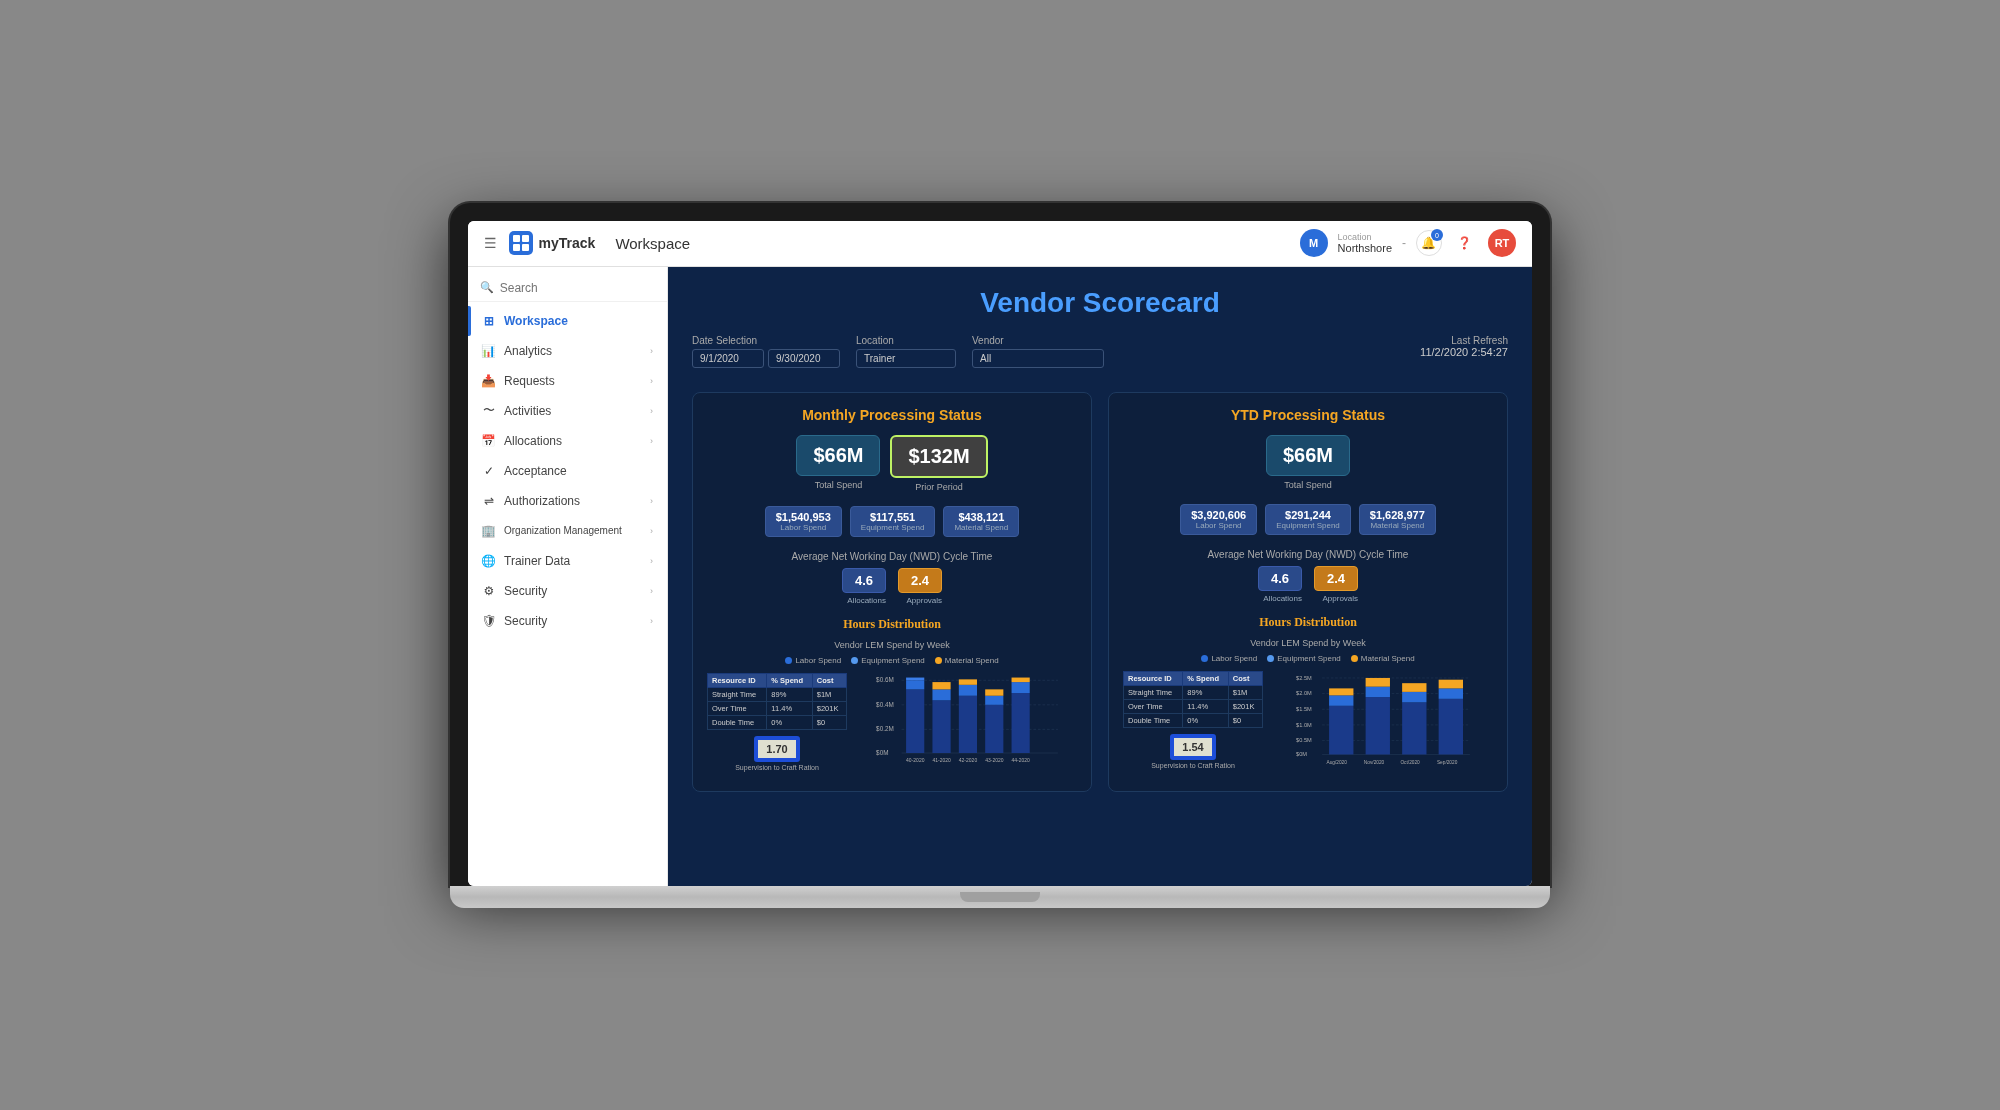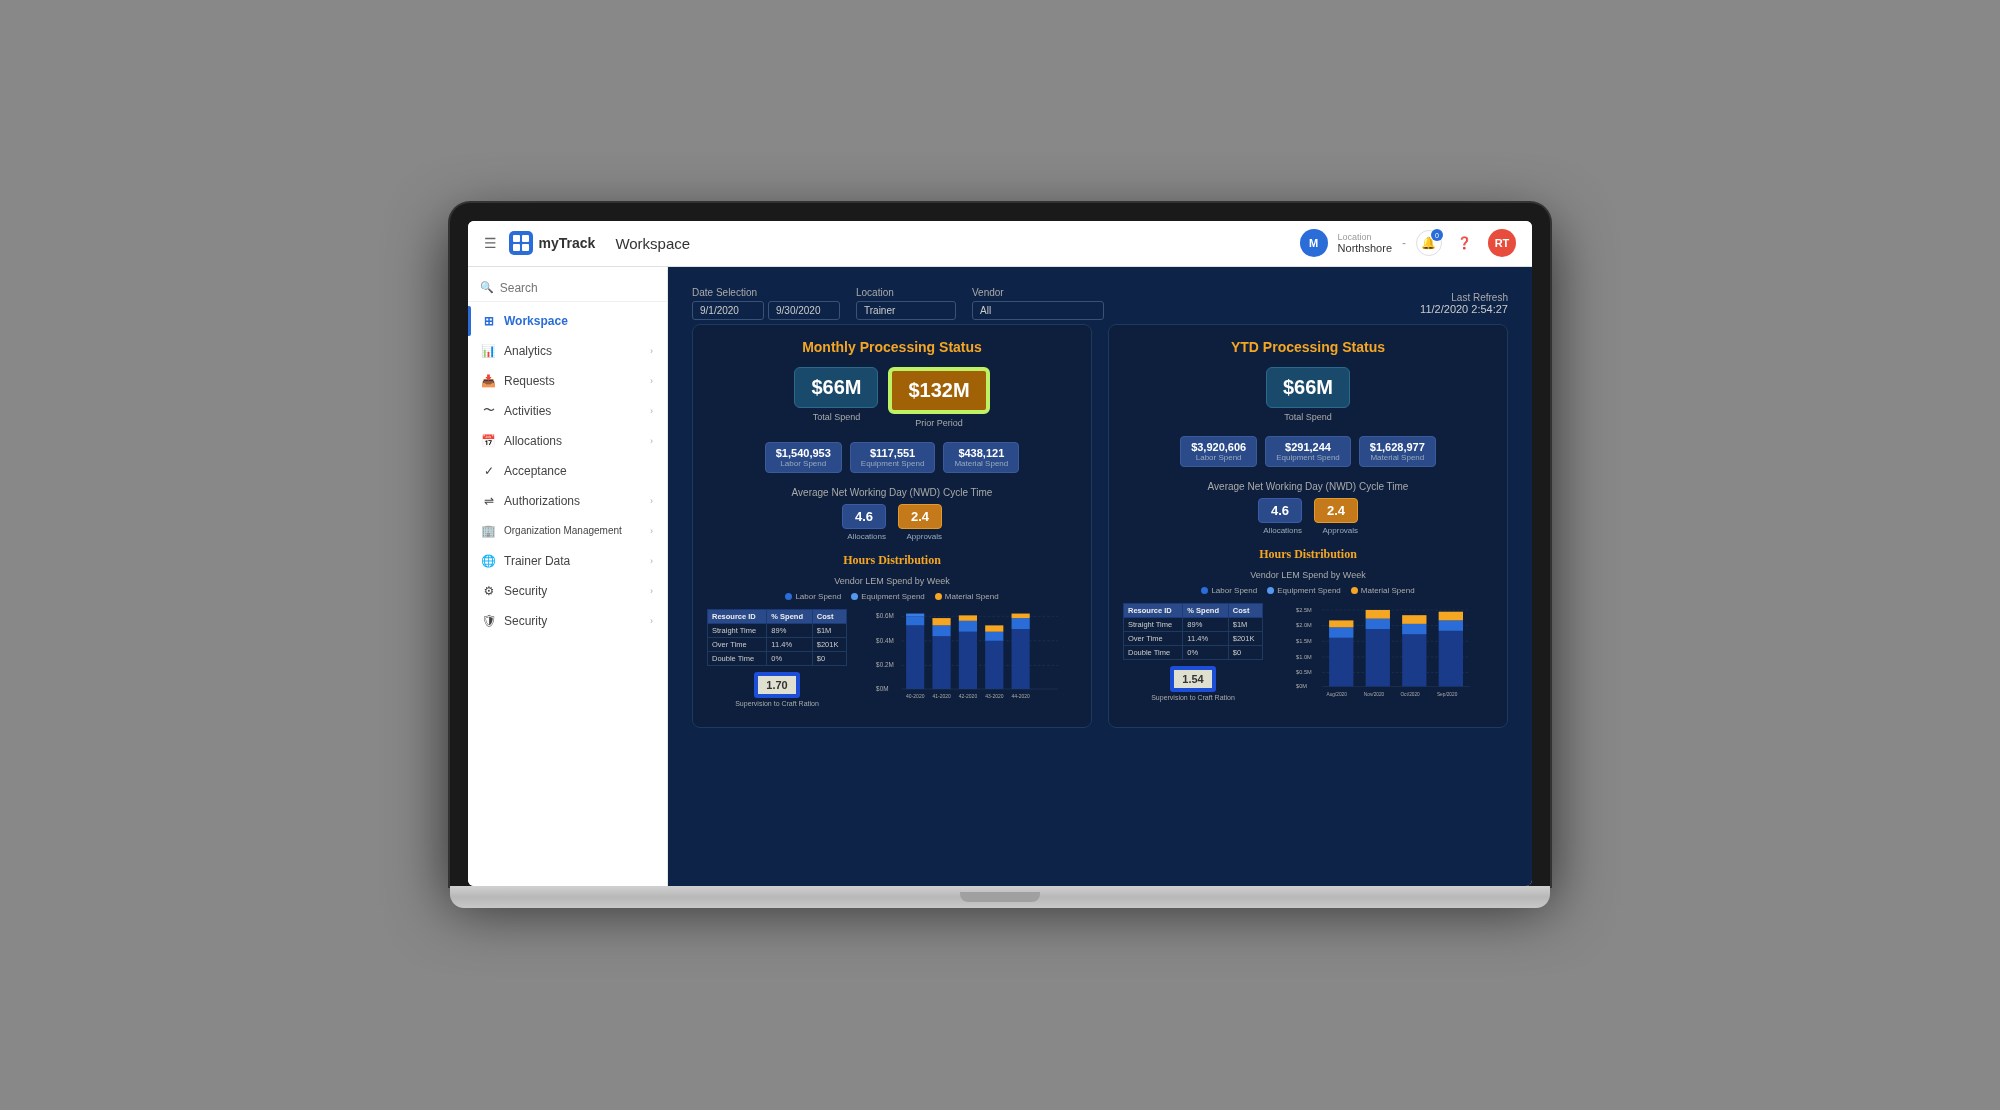--- a/index.html
+++ b/index.html
@@ -291,23 +291,23 @@
       text-align: center;
       font-size: 28px;
       font-weight: 700;
       color: #4a9eff;
       margin-bottom: 16px;
     }
 
     
     .filters-row {
       display: flex;
-      align-items: center;
+      align-items: flex-start;
       gap: 16px;
-      margin-bottom: 4px;
+      margin-bottom: 24px;
     }
 
     .filter-group {
       display: flex;
       flex-direction: column;
       gap: 3px;
     }
 
     .filter-label {
       font-size: 10px;
@@ -397,22 +397,22 @@
       color: #fff;
       margin-bottom: 4px;
     }
 
     .big-metric-box.dark-teal {
       background: #1a4a6b;
       border: 1px solid #2a6a8b;
     }
 
     .big-metric-box.teal {
-      background: #a16207;
-      border: 4px solid #bef264;
+      background: #404040;
+      border: 2px solid #bef264;
     }
 
     .big-metric-label {
       font-size: 9px;
       color: #aaa;
     }
 
     
     .sub-metrics {
       display: flex;
@@ -682,20 +682,21 @@
             </div>
             <div class="sidebar-item">
               <span class="sidebar-icon">🛡</span>
               <span>Security</span>
               <span class="sidebar-chevron">›</span>
             </div>
           </div>
 
           <div class="content-area">
 
+            <div class="page-title">Vendor Scorecard</div>
 
             <div class="filters-row">
               <div class="filter-group">
                 <span class="filter-label">Date Selection</span>
                 <div class="filter-inputs">
                   <input class="filter-input" value="9/1/2020" style="">
                   <input class="filter-input" value="9/30/2020" style="">
                 </div>
               </div>
               <div class="filter-group">

